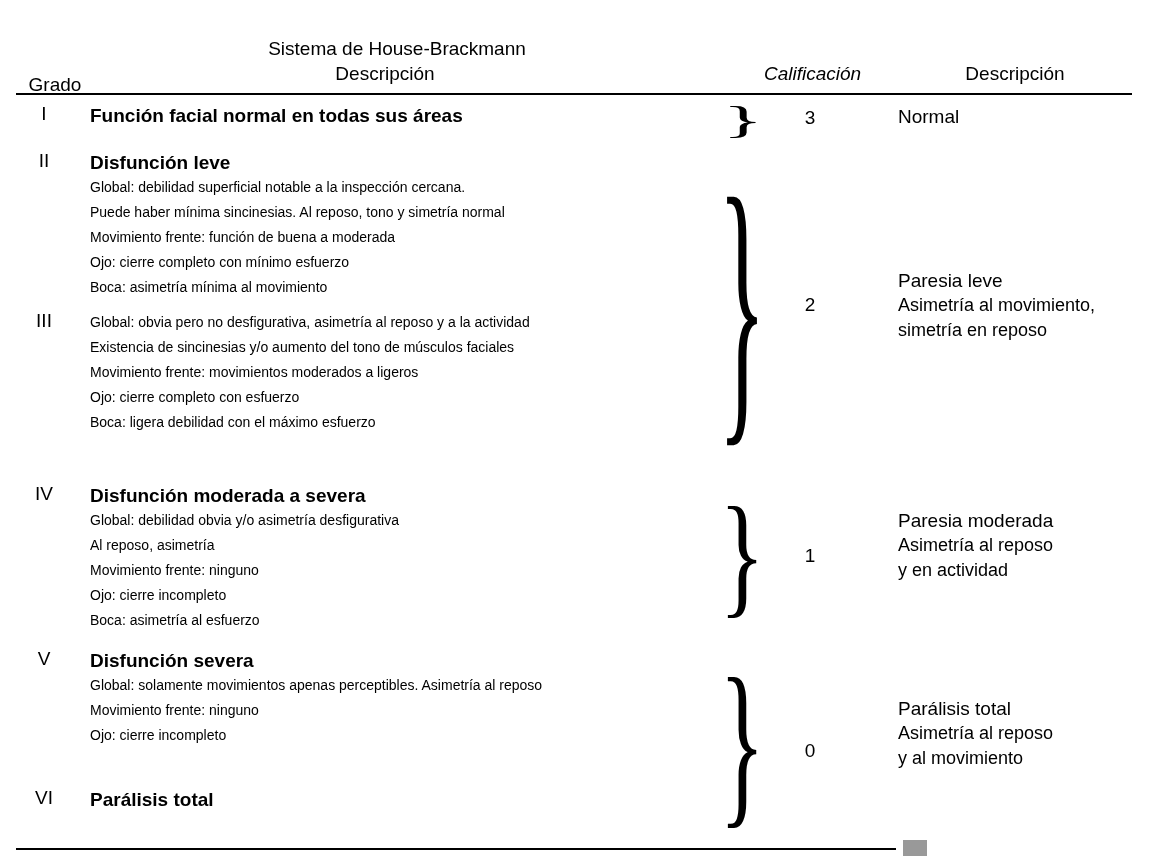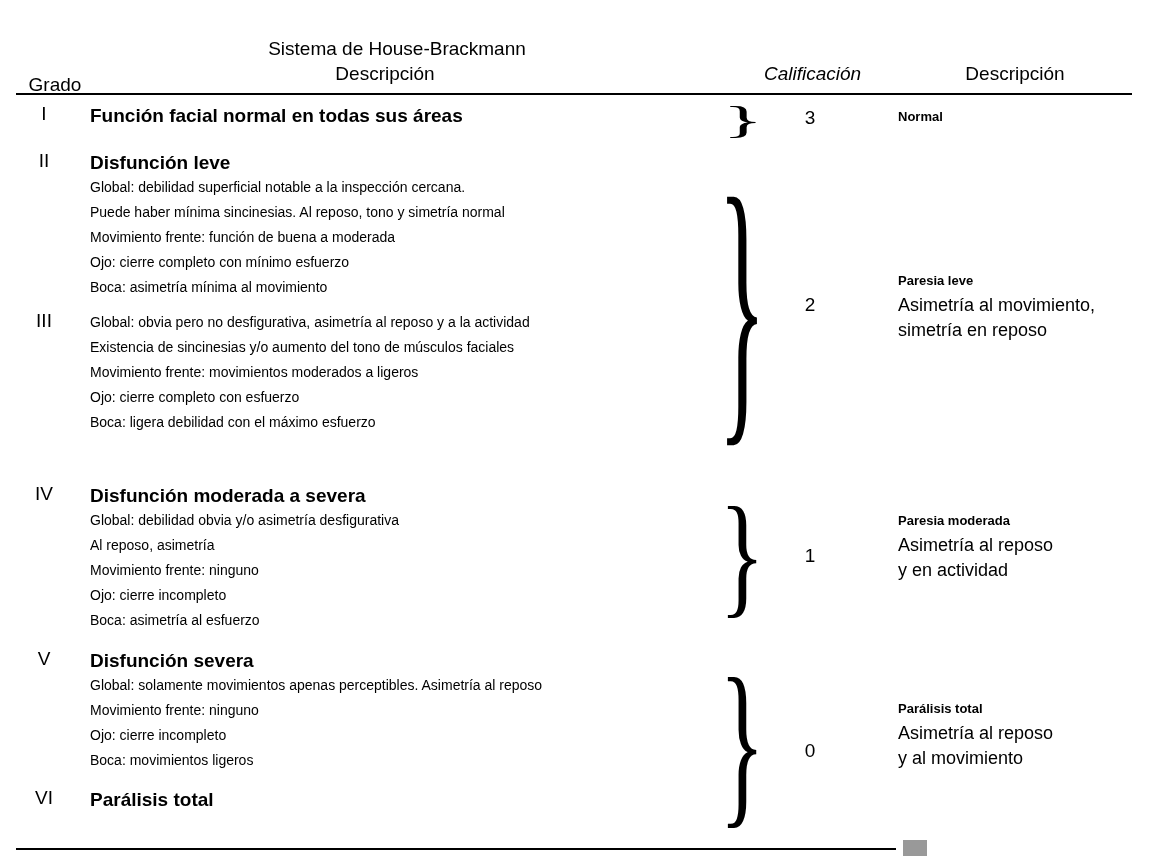--- a/index.html
+++ b/index.html
@@ -160,22 +160,22 @@
     width: 120px;
     text-align: center;
     font-size: 19px;
   }
   .conv {
     position: absolute;
     left: 898px;
     width: 250px;
   }
   .conv .ctitle {
-    font-size: 13px;
-    font-weight: bold;
+    font-size: 19px;
+    font-weight: normal;
     line-height: 25px;
     white-space: nowrap;
   }
   .conv .cline {
     font-size: 18px;
     line-height: 25px;
     white-space: nowrap;
   }
 </style>
 </head>
@@ -235,21 +235,20 @@
     </div>
   </div>
 
   <div class="grade" style="top:648px;">
     <div class="roman">V</div>
     <div class="body">
       <div class="title">Disfunción severa</div>
       <div class="line">Global: solamente movimientos apenas perceptibles. Asimetría al reposo</div>
       <div class="line">Movimiento frente: ninguno</div>
       <div class="line">Ojo: cierre incompleto</div>
-      <div class="line">Boca: movimientos ligeros</div>
     </div>
   </div>
 
   <div class="grade" style="top:787px;">
     <div class="roman">VI</div>
     <div class="body">
       <div class="title">Parálisis total</div>
     </div>
   </div>
 

